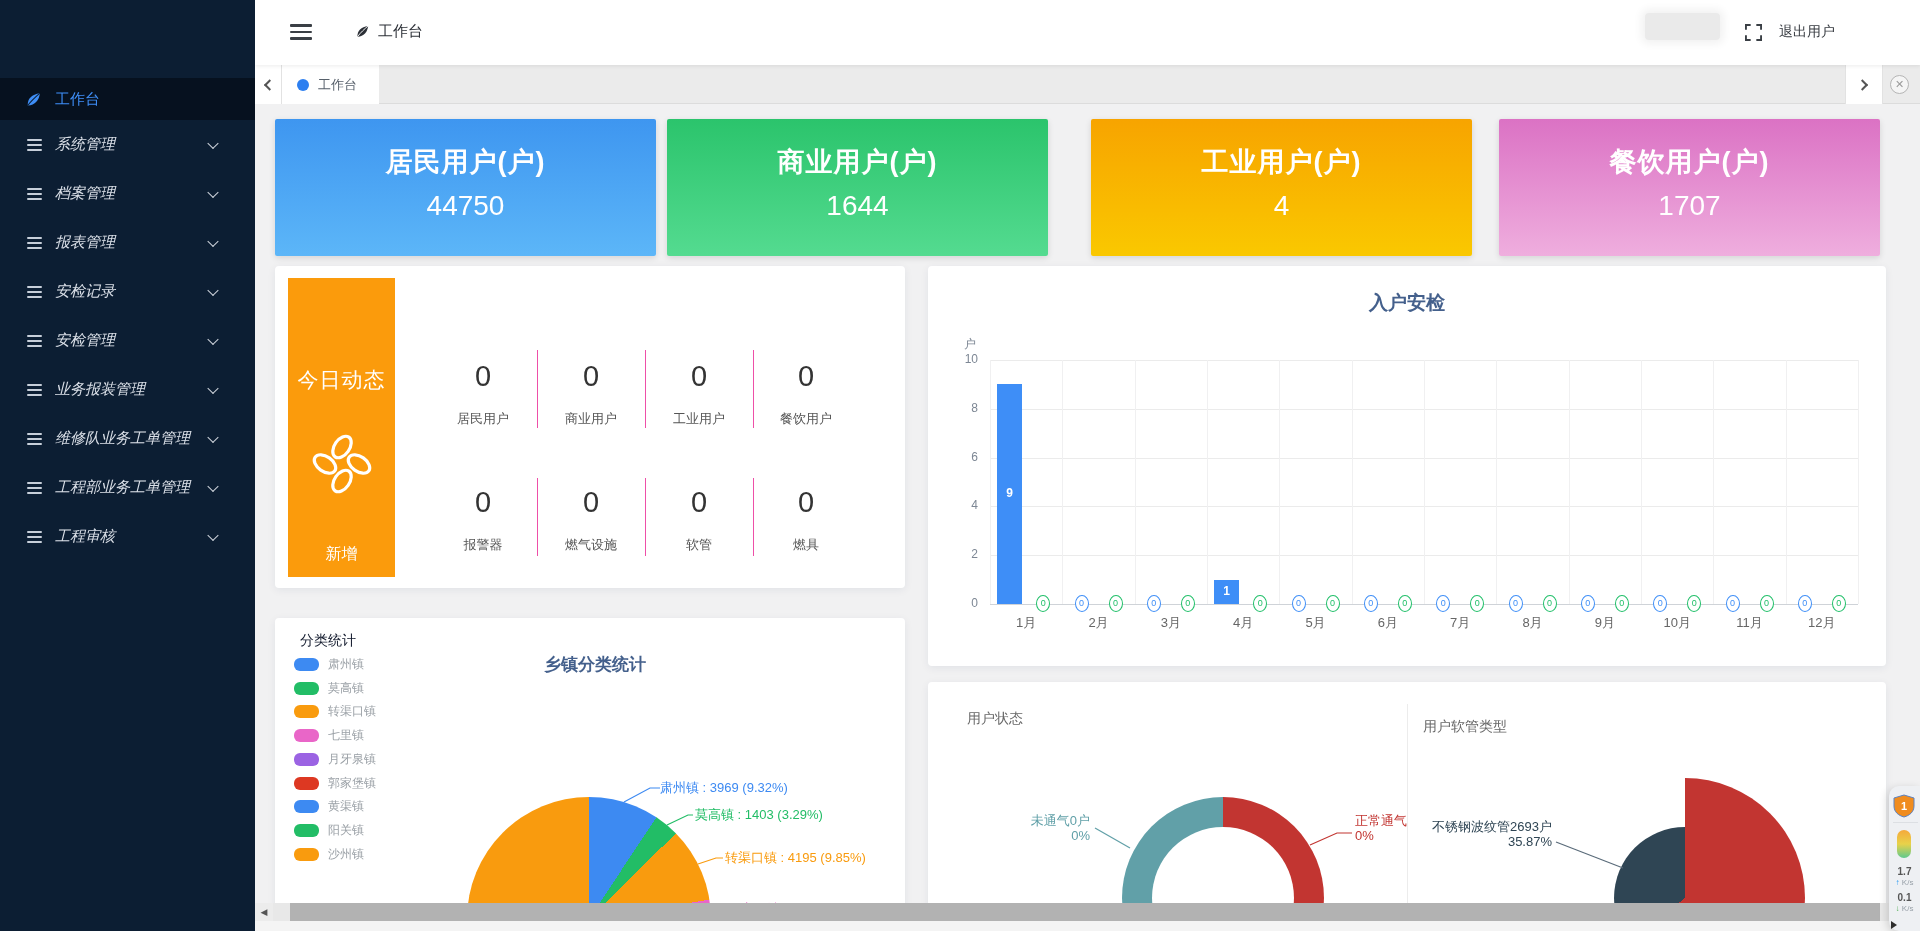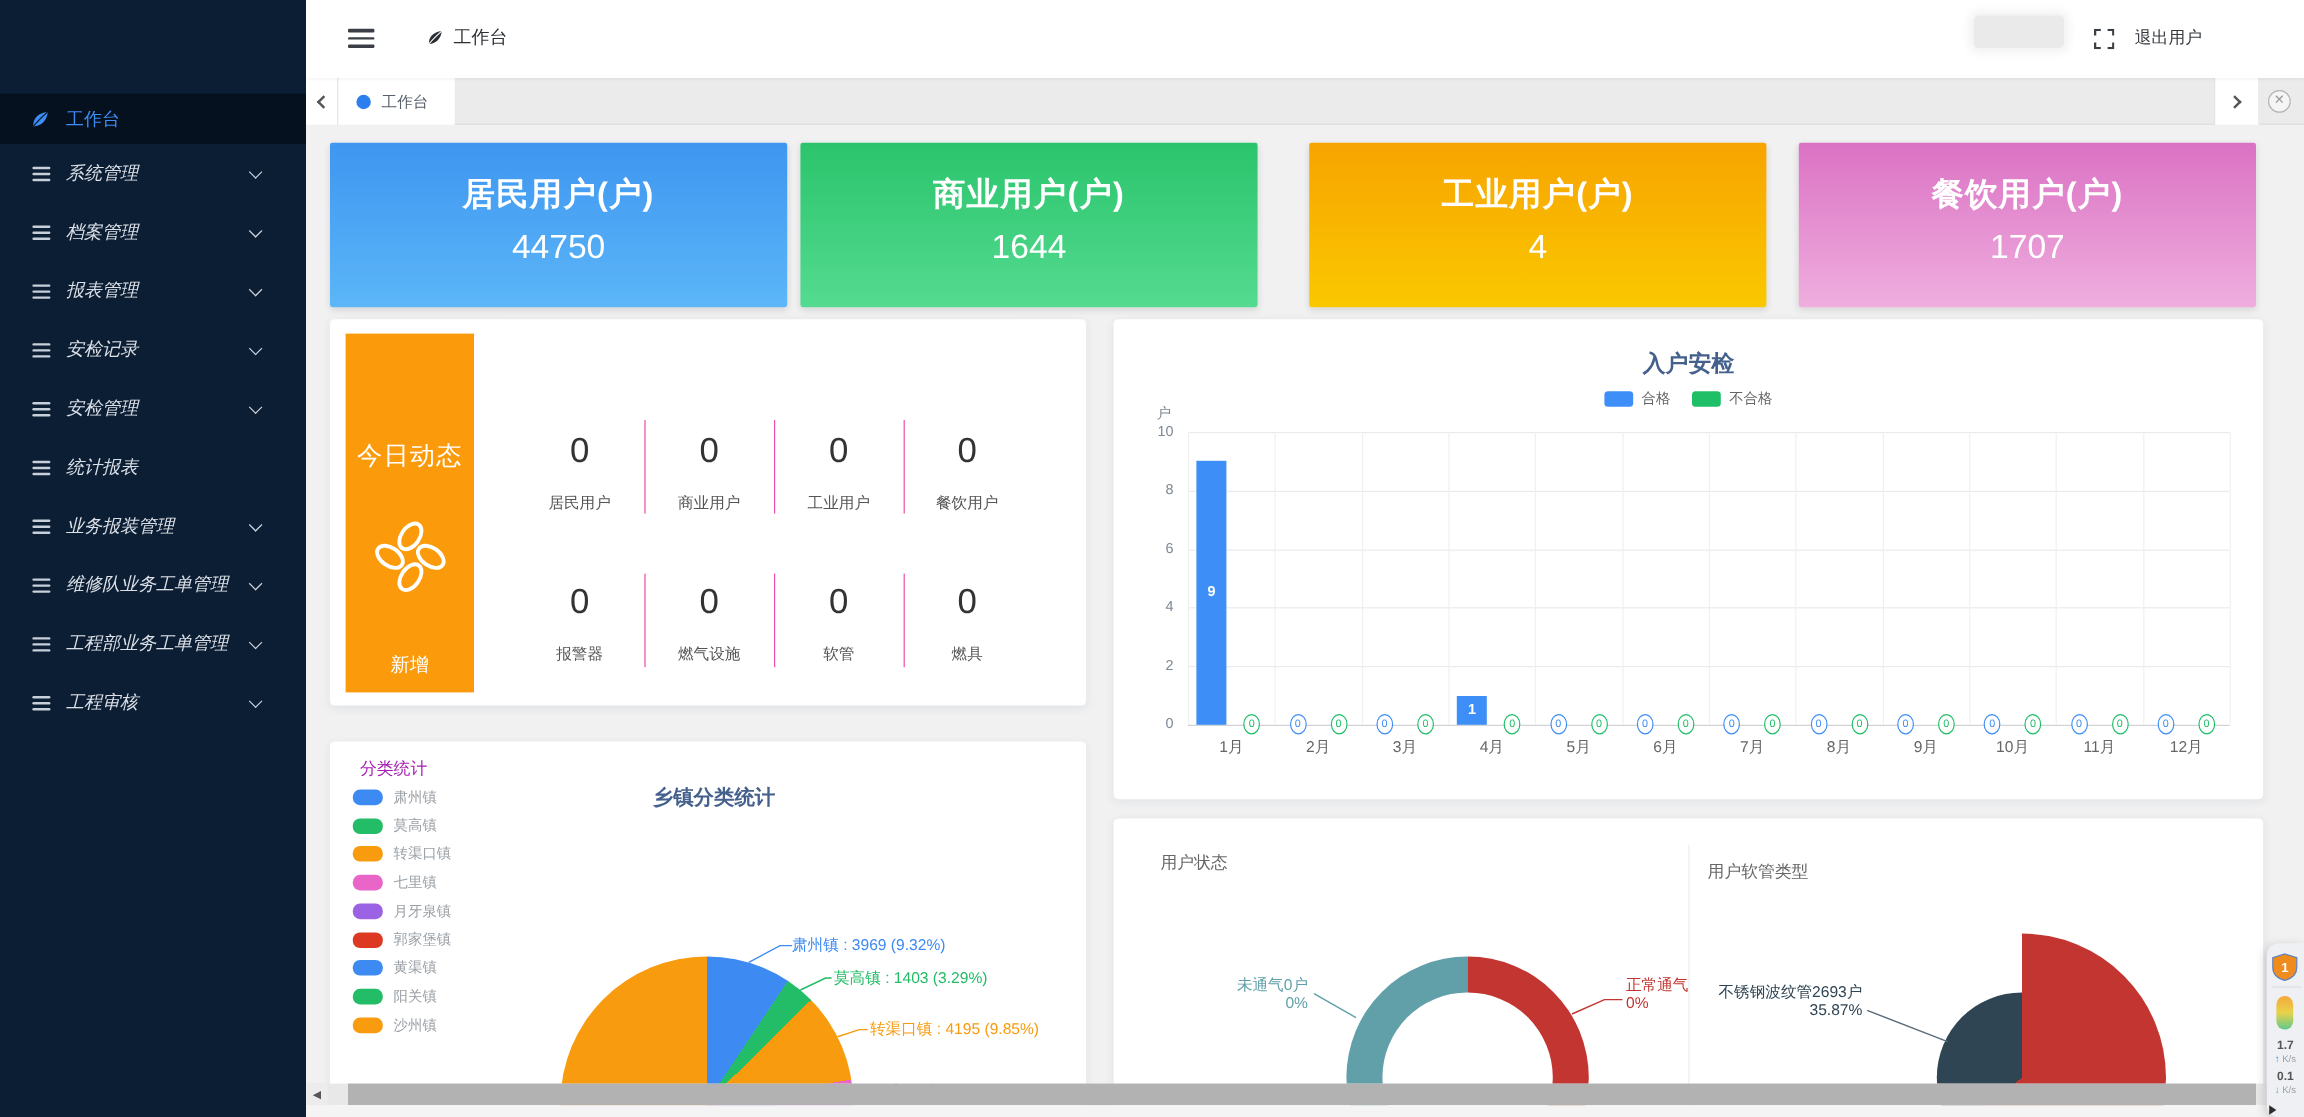--- a/index.html
+++ b/index.html
@@ -69,21 +69,21 @@
   .bar-legend .lt { font-size:12px; color:#666; }
   .gridh { position:absolute; height:1px; background:#ebebeb; }
   .gridv { position:absolute; width:1px; background:#f0f0f1; }
   .ytick { position:absolute; width:30px; text-align:right; font-size:12px; color:#7d8794; }
   .xlab { position:absolute; width:60px; text-align:center; font-size:13px; color:#666; }
   .vbar { position:absolute; width:25px; }
   .vbar span { position:absolute; left:0; width:100%; text-align:center; color:#fff; font-size:12px; font-weight:bold; }
   .zbadge { position:absolute; width:14px; height:17px; border-radius:50%; border:1.5px solid; font-size:9px; text-align:center; line-height:14px; background:#fff; }
 
   
-  .pie-legend-title { position:absolute; left:25px; top:14px; font-size:14px; color:#a21caf; }
+  .pie-legend-title { position:absolute; left:25px; top:14px; font-size:14px; color:#0f172a; }
   .plg-item { position:absolute; left:19px; display:flex; align-items:center; gap:9px; cursor:pointer; }
   .plg-item .pill { width:25px; height:13px; border-radius:6px; }
   .plg-item .lt { font-size:12px; color:#9aa0a6; }
   .callout { position:absolute; font-size:13px; white-space:nowrap; }
 
   
   .small-title { position:absolute; font-size:14px; color:#676767; }
   .vdivider { position:absolute; left:479px; top:22px; bottom:0; width:1px; background:#ececec; }
   .circle { position:absolute; border-radius:50%; }
   .lab2 { position:absolute; font-size:13px; line-height:15px; }
@@ -154,28 +154,20 @@
           <span class="chev"></span>
         </div>
         <div class="side-item">
           <span class="bars">
             <i></i>
             <i></i>
             <i></i>
           </span>
           <span class="lbl">安检管理</span>
           <span class="chev"></span>
-        </div>
-        <div class="side-item">
-          <span class="bars">
-            <i></i>
-            <i></i>
-            <i></i>
-          </span>
-          <span class="lbl">统计报表</span>
         </div>
         <div class="side-item">
           <span class="bars">
             <i></i>
             <i></i>
             <i></i>
           </span>
           <span class="lbl">业务报装管理</span>
           <span class="chev"></span>
         </div>
@@ -314,30 +306,20 @@
           <div class="l">燃具</div>
         </div>
         <div class="tdiv" style="left: 262px; top: 212px; height: 78px;"></div>
         <div class="tdiv" style="left: 370px; top: 212px; height: 78px;"></div>
         <div class="tdiv" style="left: 478px; top: 212px; height: 78px;"></div>
       </div>
   </div>
 
   <div class="panel" id="panel-bar">
     <div class="chart-title" style="top:24px; font-size:19px;">入户安检</div>
-    <div class="bar-legend" id="bar-legend">
-        <div class="li">
-          <span class="pill" style="background: rgb(62, 142, 247);"></span>
-          <span class="lt">合格</span>
-        </div>
-        <div class="li">
-          <span class="pill" style="background: rgb(31, 191, 104);"></span>
-          <span class="lt">不合格</span>
-        </div>
-      </div>
     <div id="bar-plot">
         <div class="ytick" style="left: 18px; top: 70px;">户</div>
         <div class="gridh" style="left: 62px; width: 868px; top: 338px; background: rgb(207, 211, 216);"></div>
         <div class="ytick" style="left: 20px; top: 330px;">0</div>
         <div class="gridh" style="left: 62px; width: 868px; top: 289.2px;"></div>
         <div class="ytick" style="left: 20px; top: 281.2px;">2</div>
         <div class="gridh" style="left: 62px; width: 868px; top: 240.4px;"></div>
         <div class="ytick" style="left: 20px; top: 232.4px;">4</div>
         <div class="gridh" style="left: 62px; width: 868px; top: 191.6px;"></div>
         <div class="ytick" style="left: 20px; top: 183.6px;">6</div>

